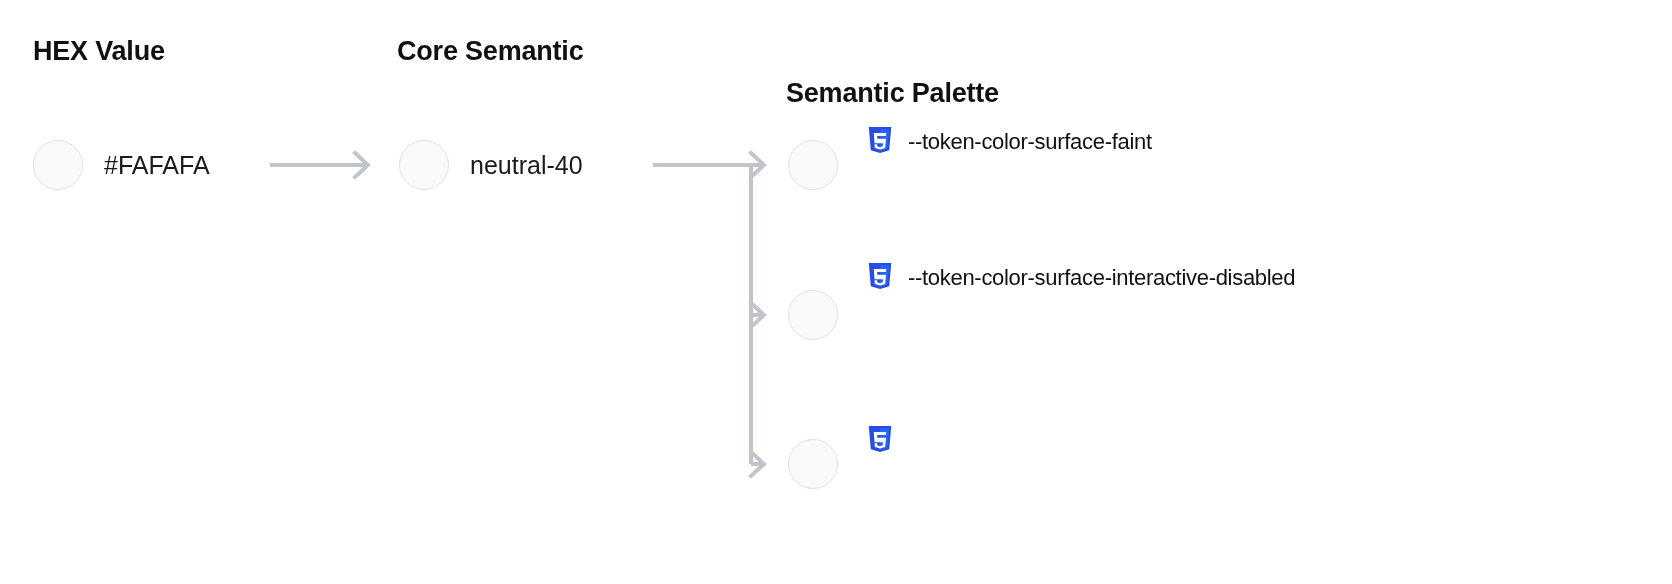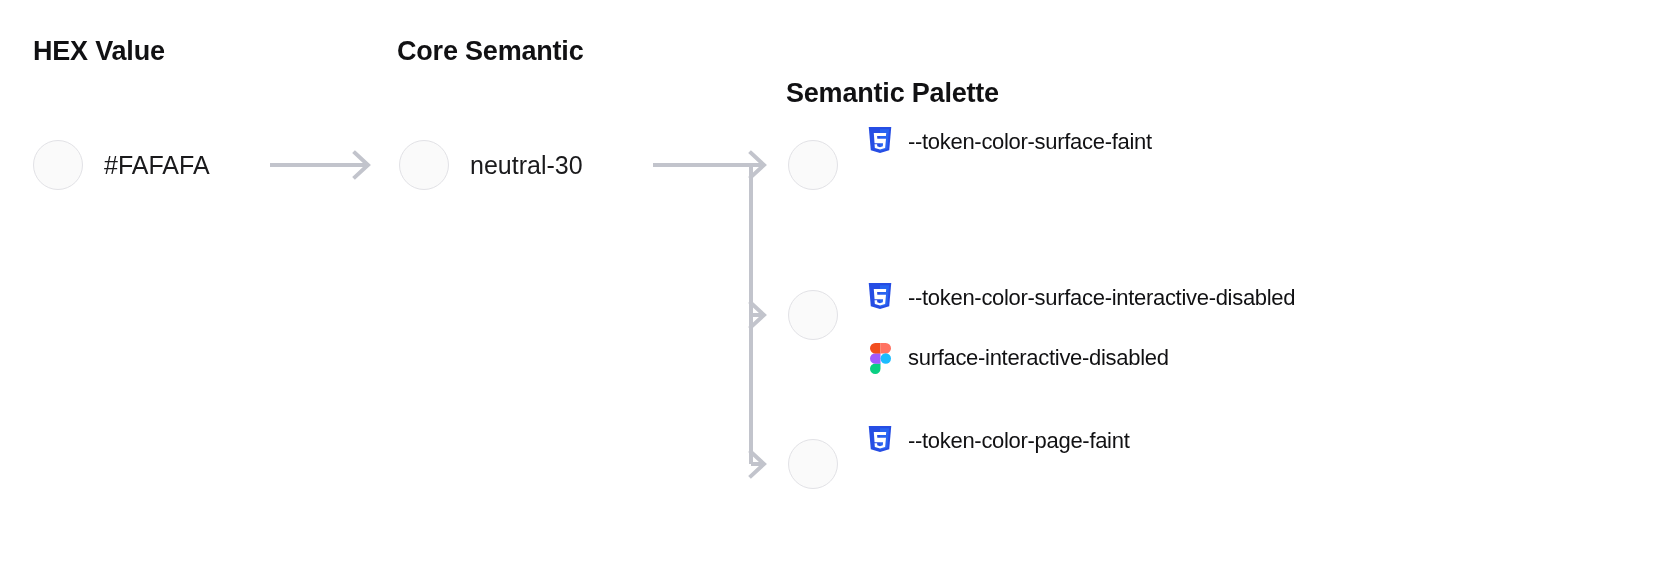--- a/index.html
+++ b/index.html
@@ -75,21 +75,21 @@
     fill: none;
     stroke: #C2C4CC;
     stroke-width: 4;
     stroke-linecap: square;
     stroke-linejoin: miter;
   }
 
   
   .sem-row { position: absolute; left: 866px; }
   #sem-row-0 { top: 112px; }
-  #sem-row-1 { top: 268px; }
+  #sem-row-1 { top: 248px; }
   #sem-row-2 { top: 411px; }
 
   .sem-line {
     display: flex;
     align-items: center;
     height: 60px;
     gap: 14px;
   }
   .sem-text {
     font-size: 22px;
@@ -135,21 +135,21 @@
     <polyline class="conn-head" points="751,303 764,315 751,327"></polyline>
 
     <line class="conn" x1="751" y1="464" x2="764" y2="464"></line>
     <polyline class="conn-head" points="751,452 764,464 751,476"></polyline>
   </svg>
 
   <div id="swatch-hex" class="swatch" style="background: rgb(250, 250, 250);"></div>
   <div id="label-hex" class="value-label">#FAFAFA</div>
 
   <div id="swatch-core" class="swatch" style="background: rgb(250, 250, 250);"></div>
-  <div id="label-core" class="value-label">neutral-30</div>
+  <div id="label-core" class="value-label">neutral-40</div>
 
   <div id="swatch-sem-0" class="swatch" style="background: rgb(250, 250, 250);"></div>
   <div id="swatch-sem-1" class="swatch" style="background: rgb(250, 250, 250);"></div>
   <div id="swatch-sem-2" class="swatch" style="background: rgb(250, 250, 250);"></div>
 
   <div id="sem-row-0" class="sem-row">
     <div class="sem-line">
       <span class="icon-wrap">
         <svg width="26" height="30" viewBox="0 0 24 28" aria-hidden="true">
           <path d="M1.5 0h21l-1.9 21.6L12 24.3 3.4 21.6z" fill="#264DE4"></path>
@@ -165,40 +165,27 @@
     <div class="sem-line">
       <span class="icon-wrap">
         <svg width="26" height="30" viewBox="0 0 24 28" aria-hidden="true">
           <path d="M1.5 0h21l-1.9 21.6L12 24.3 3.4 21.6z" fill="#264DE4"></path>
           <path d="M12 2.2v20.3l6.9-2.2 1.6-18.1z" fill="#2965F1"></path>
           <path d="M6.2 5.6h11.6l-.25 2.9H9.3l.2 2.4h8.1l-.8 8.7-4.8 1.5-4.8-1.5-.3-3.4h2.4l.16 1.8 2.54.8 2.6-.8.25-2.9H6.9z" fill="#FFFFFF"></path>
         </svg>
       </span>
       <span class="sem-text">--token-color-surface-interactive-disabled</span>
     </div>
-    <div class="sem-line">
-      <span class="icon-wrap figma">
-        <svg width="21" height="31" viewBox="0 0 21 31" aria-hidden="true">
-          <path d="M5.25 31a5.25 5.25 0 0 0 5.25-5.25V20.5H5.25a5.25 5.25 0 0 0 0 10.5z" fill="#0ACF83"></path>
-          <path d="M0 15.5a5.25 5.25 0 0 1 5.25-5.25h5.25v10.5H5.25A5.25 5.25 0 0 1 0 15.5z" fill="#A259FF"></path>
-          <path d="M0 5.25A5.25 5.25 0 0 1 5.25 0h5.25v10.5H5.25A5.25 5.25 0 0 1 0 5.25z" fill="#F24E1E"></path>
-          <path d="M10.5 0h5.25a5.25 5.25 0 0 1 0 10.5H10.5z" fill="#FF7262"></path>
-          <path d="M21 15.5a5.25 5.25 0 1 1-10.5 0 5.25 5.25 0 0 1 10.5 0z" fill="#1ABCFE"></path>
-        </svg>
-      </span>
-      <span class="sem-text">surface-interactive-disabled</span>
-    </div>
   </div>
 
   <div id="sem-row-2" class="sem-row">
     <div class="sem-line">
       <span class="icon-wrap">
         <svg width="26" height="30" viewBox="0 0 24 28" aria-hidden="true">
           <path d="M1.5 0h21l-1.9 21.6L12 24.3 3.4 21.6z" fill="#264DE4"></path>
           <path d="M12 2.2v20.3l6.9-2.2 1.6-18.1z" fill="#2965F1"></path>
           <path d="M6.2 5.6h11.6l-.25 2.9H9.3l.2 2.4h8.1l-.8 8.7-4.8 1.5-4.8-1.5-.3-3.4h2.4l.16 1.8 2.54.8 2.6-.8.25-2.9H6.9z" fill="#FFFFFF"></path>
         </svg>
       </span>
-      <span class="sem-text">--token-color-page-faint</span>
     </div>
   </div>
 
 </div>
 
 </body></html>

